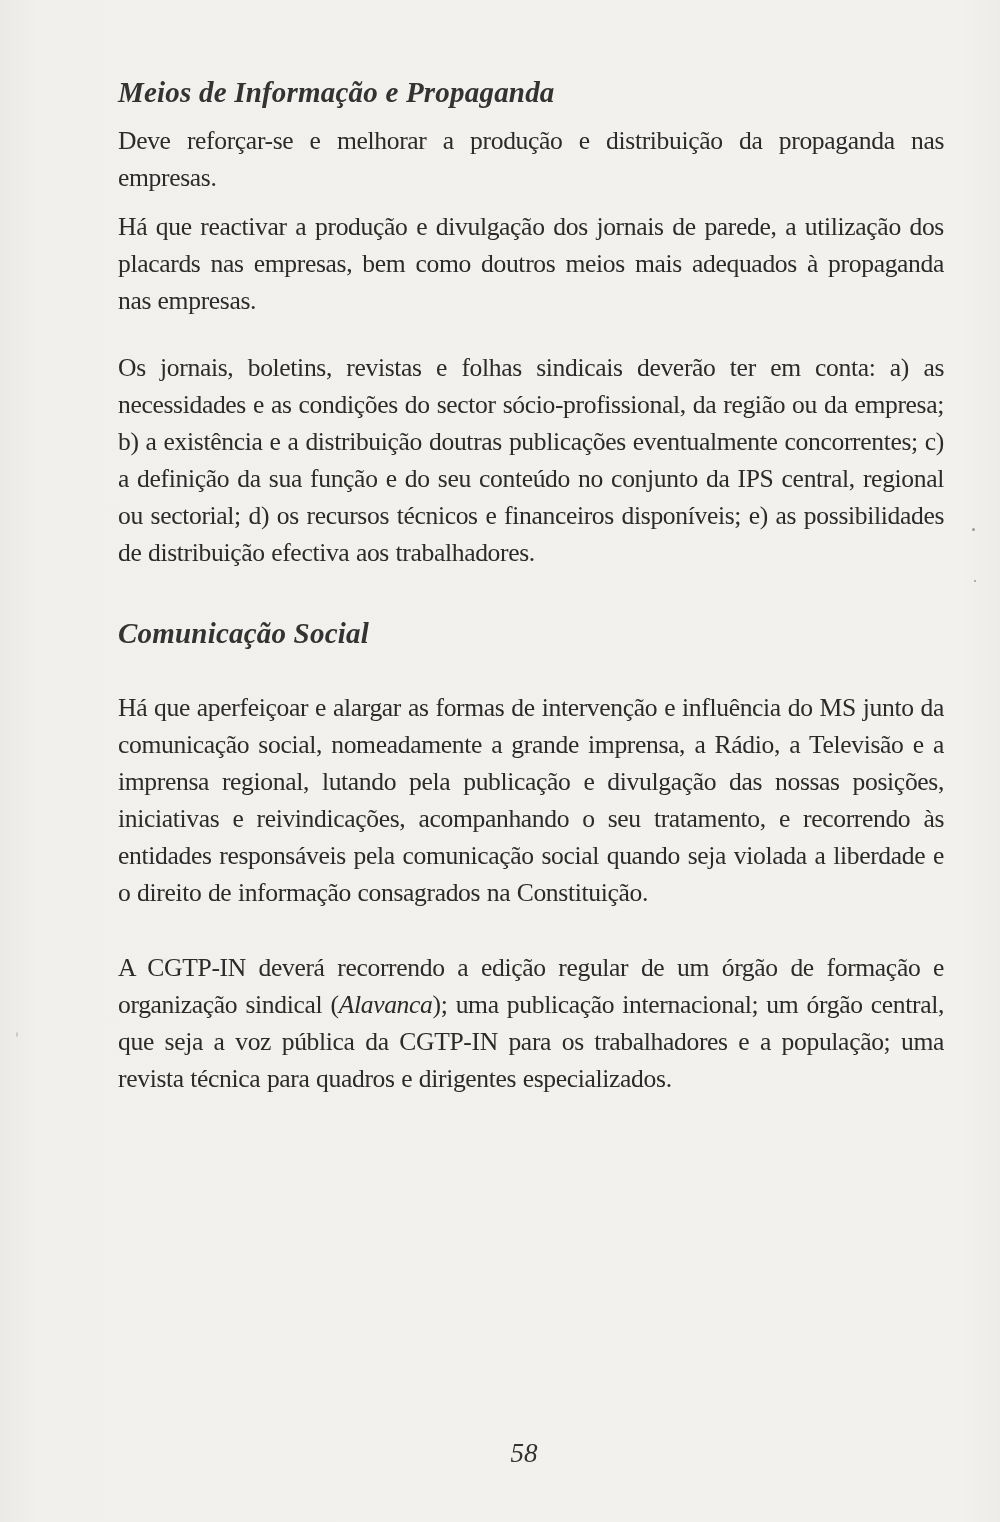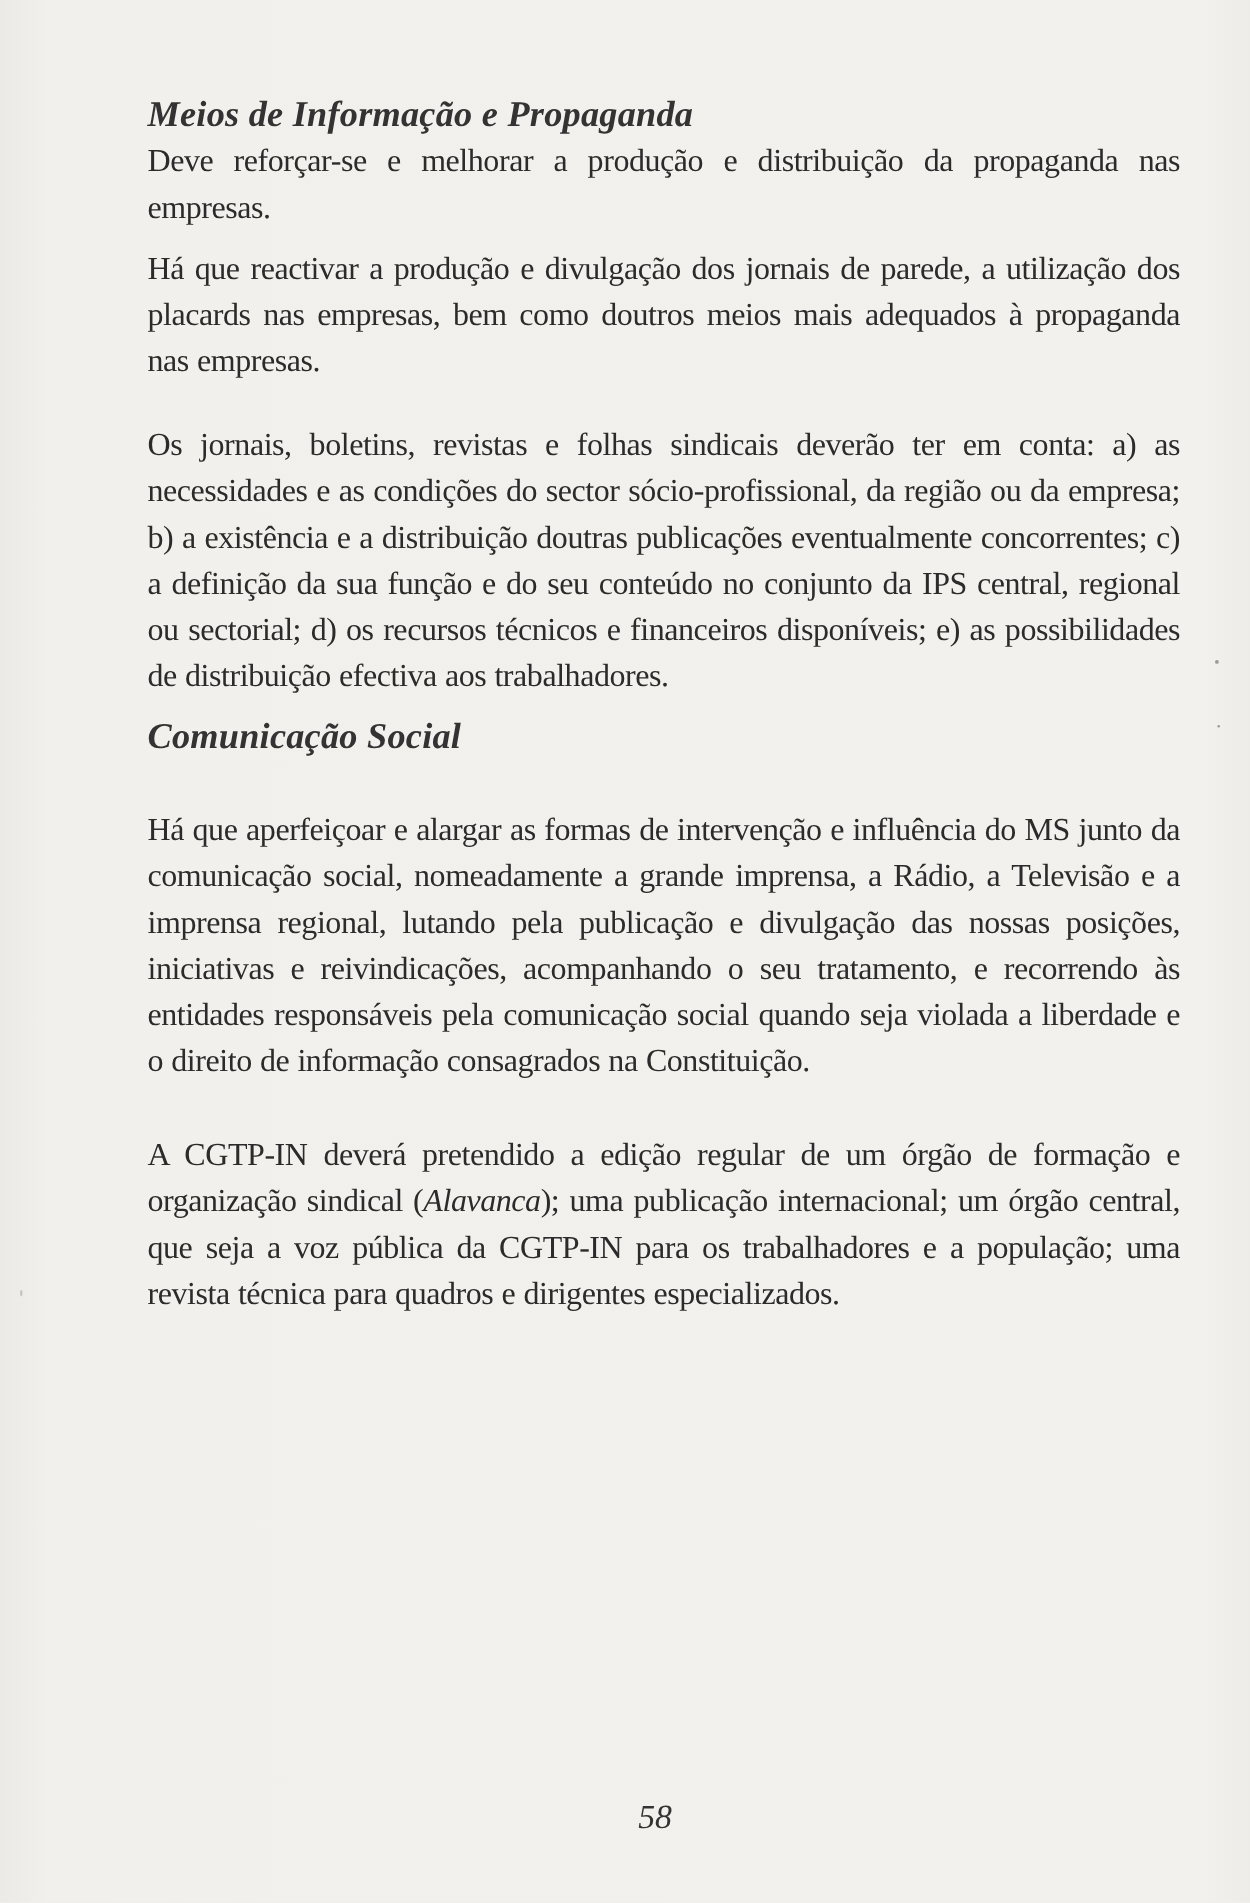--- a/index.html
+++ b/index.html
@@ -42,25 +42,25 @@
       line-height: 37px;
       margin: 0;
       text-align: justify;
       text-align-last: left;
       color: #2b2b2b;
       letter-spacing: -0.35px;
       word-spacing: 0.5px;
     }
     .h1 { margin-top: 6px; }
     .p1 { margin-top: 30px; }
-    .p2 { }
+    .p2 { margin-top: 12px; }
     .p3 { margin-top: 12px; }
     .h2 { margin-top: 14px; }
     .p4 { margin-top: 30px; }
-    .h3 { margin-top: 12px; font-style: italic; }
+    .h3 { margin-top: 44px; font-style: italic; }
     .p5 { margin-top: 38px; }
     .h4 { margin-top: 32px; }
     .p6 { margin-top: 38px; }
     .italic { font-style: italic; }
     .page-number {
       position: absolute;
       left: 0;
       width: 1000px;
       top: 1438px;
       text-align: center;
@@ -90,18 +90,18 @@
 
     <h2 class="heading h1">Meios de Informação e Propaganda</h2>
     <p class="para p2">Deve reforçar-se e melhorar a produção e distribuição da propaganda nas empresas.</p>
     <p class="para p3">Há que reactivar a produção e divulgação dos jornais de parede, a utilização dos placards nas empresas, bem como doutros meios mais adequados à propaganda nas empresas.</p>
 
     <p class="para p4">Os jornais, boletins, revistas e folhas sindicais deverão ter em conta: a) as necessidades e as condições do sector sócio-profissional, da região ou da empresa; b) a existência e a distribuição doutras publicações eventualmente concorrentes; c) a definição da sua função e do seu conteúdo no conjunto da IPS central, regional ou sectorial; d) os recursos técnicos e financeiros disponíveis; e) as possibilidades de distribuição efectiva aos trabalhadores.</p>
 
     <h2 class="heading h3">Comunicação Social</h2>
     <p class="para p5">Há que aperfeiçoar e alargar as formas de intervenção e influência do MS junto da comunicação social, nomeadamente a grande imprensa, a Rádio, a Televisão e a imprensa regional, lutando pela publicação e divulgação das nossas posições, iniciativas e reivindicações, acompanhando o seu tratamento, e recorrendo às entidades responsáveis pela comunicação social quando seja violada a liberdade e o direito de informação consagrados na Constituição.</p>
 
-    <p class="para p6"><span>A CGTP-IN deverá pretendido a edição regular de um órgão de formação e organização sindical (</span><span class="italic">Alavanca</span><span>); uma publicação internacional; um órgão central, que seja a voz pública da CGTP-IN para os trabalhadores e a população; uma revista técnica para quadros e dirigentes especializados.</span></p>
+    <p class="para p6"><span>A CGTP-IN deverá recorrendo a edição regular de um órgão de formação e organização sindical (</span><span class="italic">Alavanca</span><span>); uma publicação internacional; um órgão central, que seja a voz pública da CGTP-IN para os trabalhadores e a população; uma revista técnica para quadros e dirigentes especializados.</span></p>
 
   </div>
 
   <div class="page-number">58</div>
 </div>
 
 </body></html>

